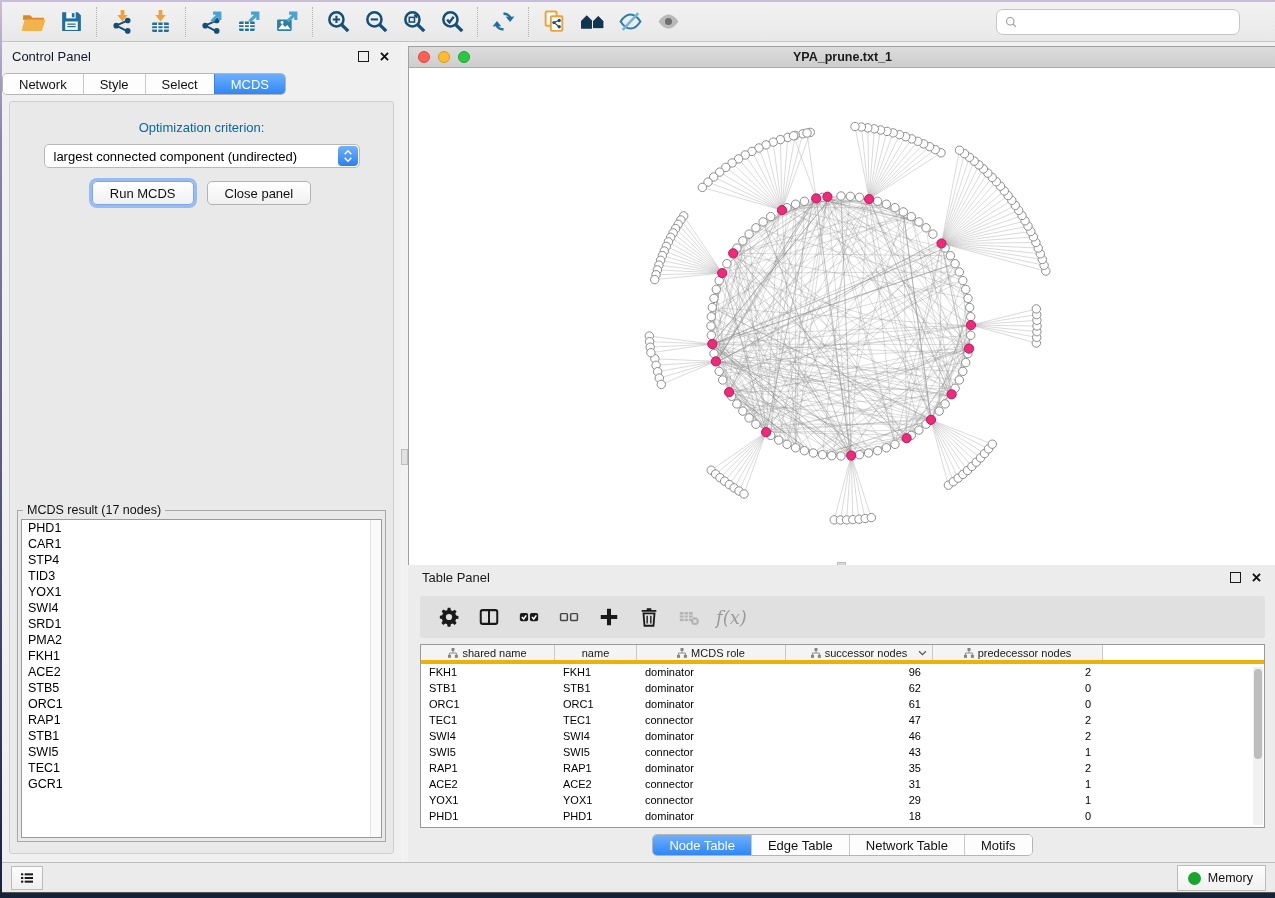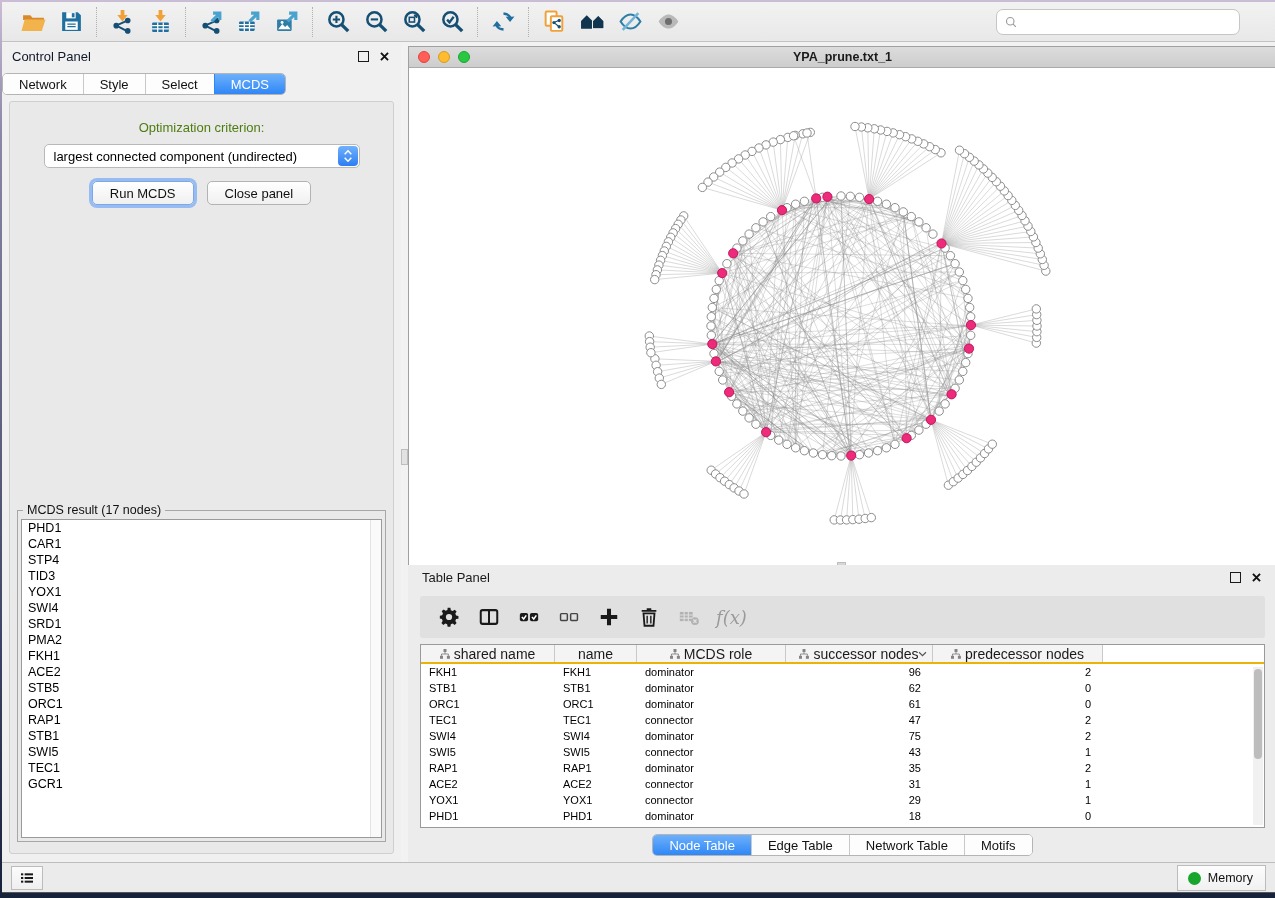--- a/index.html
+++ b/index.html
@@ -30,21 +30,21 @@
   .win-btns { margin-left:auto; display:flex; align-items:center; gap:9px; }
   .float-btn { width:11px; height:11px; border:1.6px solid #1a1a1a; background:transparent; }
   .close-x svg { width:13px; height:13px; display:block; }
   .cp-tabs { display:flex; justify-content:flex-start; margin-top:4px; }
   .tabset { display:flex; border:1px solid #b4b4b4; border-radius:5px; overflow:hidden; background:#fff; height:22px; }
   .tab { padding:0 16px; font-size:13px; color:#111; display:flex; align-items:center; border-left:1px solid #c9c9c9; background:#fdfdfd; cursor:default; white-space:nowrap; }
   .tab:first-child { border-left:none; }
   .tab.active { background:linear-gradient(#6db0fb,#2f87f6); color:#fff; border-left-color:#2f87f6; }
   .cp-body { position:absolute; left:7px; right:7px; top:58px; bottom:10px;
     background:#e9e9e9; border:1px solid #cfcfcf; border-radius:3px; }
-  .opt-label { text-align:center; font-size:13px; margin-top:18px; color:#4d7c0f; }
+  .opt-label { text-align:center; font-size:13px; margin-top:18px; color:#0369a1; }
   .combo { margin:9px auto 0; width:316px; height:24px; background:#fff; border:1px solid #b9b9b9;
     border-radius:5px; display:flex; align-items:center; font-size:13px; padding-left:9px; position:relative; }
   .combo-stepper { position:absolute; right:1px; top:1px; width:20px; height:20px; border-radius:4px;
     background:linear-gradient(#70b1fc,#2e7ef3); display:flex; flex-direction:column; align-items:center; justify-content:center; }
   .combo-stepper svg { width:10px; height:7px; display:block; }
   .btn-row { display:flex; justify-content:center; gap:13px; margin-top:13px; }
   .push-btn { height:24px; padding:0 17px; background:linear-gradient(#ffffff,#f0f0f0); border:1px solid #b3b3b3;
     border-radius:5px; font-size:13px; color:#111; cursor:default; font-family:inherit; }
   .push-btn.focused { box-shadow:0 0 0 3px rgba(98,157,248,.6); border-color:#7aa8e8; }
   .mcds-group { position:absolute; left:7px; right:7px; top:408px; bottom:11px; border:1px solid #a7a7a7; }
@@ -73,21 +73,21 @@
   .table-panel { position:absolute; left:406px; top:563px; width:869px; height:299px; background:#ececec; }
   .tp-header { height:24px; display:flex; align-items:center; padding:0 14px; }
   .tp-title { font-size:13px; color:#1a1a1a; }
   .tp-toolbar { position:absolute; left:12px; right:12px; top:31px; height:42px; background:#e0e0e0;
     border-radius:3px; display:flex; align-items:center; gap:6px; padding-left:12px; }
   .tpt-btn { width:34px; height:32px; display:flex; align-items:center; justify-content:center; }
   .tpt-btn svg { width:22px; height:22px; }
   .tpt-btn.disabled { opacity:.55; }
   .fx-label { font-family:"DejaVu Serif", serif; font-style:italic; font-size:18px; color:#9a9a9a; padding-left:4px; }
   .grid-table { position:absolute; left:12px; right:12px; top:79px; height:184px; background:#fff; border:1px solid #9a9a9a; }
-  .gt-head { display:flex; height:19px; border-bottom:2px solid #eab308; font-size:14px; color:#1a1a1a;text-align:right; }
+  .gt-head { display:flex; height:19px; border-bottom:4px solid #eab308; font-size:11px; color:#1a1a1a;text-align:right; }
   .gt-hcell { display:flex; align-items:center; justify-content:center; gap:4px; border-right:1px solid #c9c9c9;
     background:#f4f4f4; position:relative; }
   .gt-hcell .sorter { position:absolute; right:5px; }
   .gt-filler { flex:1; background:#fff; }
   .gt-body { position:relative; }
   .gt-row { display:flex; height:16px; font-size:11px; color:#000; align-items:center; }
   .gt-cell { overflow:hidden; white-space:nowrap; }
   .gt-cell.l { padding-left:8px; text-align:left; }
   .gt-cell.r { padding-right:12px; text-align:right; }
   .gt-scroll { position:absolute; right:1px; top:22px; width:10px; height:158px; background:#f1f1f1; }
@@ -684,21 +684,21 @@
             <div class="gt-cell l" style="width: 134px;">TEC1</div>
             <div class="gt-cell l" style="width: 82px;">TEC1</div>
             <div class="gt-cell l" style="width: 149px;">connector</div>
             <div class="gt-cell r" style="width: 147px;">47</div>
             <div class="gt-cell r" style="width: 170px;">2</div>
           </div>
           <div class="gt-row">
             <div class="gt-cell l" style="width: 134px;">SWI4</div>
             <div class="gt-cell l" style="width: 82px;">SWI4</div>
             <div class="gt-cell l" style="width: 149px;">dominator</div>
-            <div class="gt-cell r" style="width: 147px;">75</div>
+            <div class="gt-cell r" style="width: 147px;">46</div>
             <div class="gt-cell r" style="width: 170px;">2</div>
           </div>
           <div class="gt-row">
             <div class="gt-cell l" style="width: 134px;">SWI5</div>
             <div class="gt-cell l" style="width: 82px;">SWI5</div>
             <div class="gt-cell l" style="width: 149px;">connector</div>
             <div class="gt-cell r" style="width: 147px;">43</div>
             <div class="gt-cell r" style="width: 170px;">1</div>
           </div>
           <div class="gt-row">

